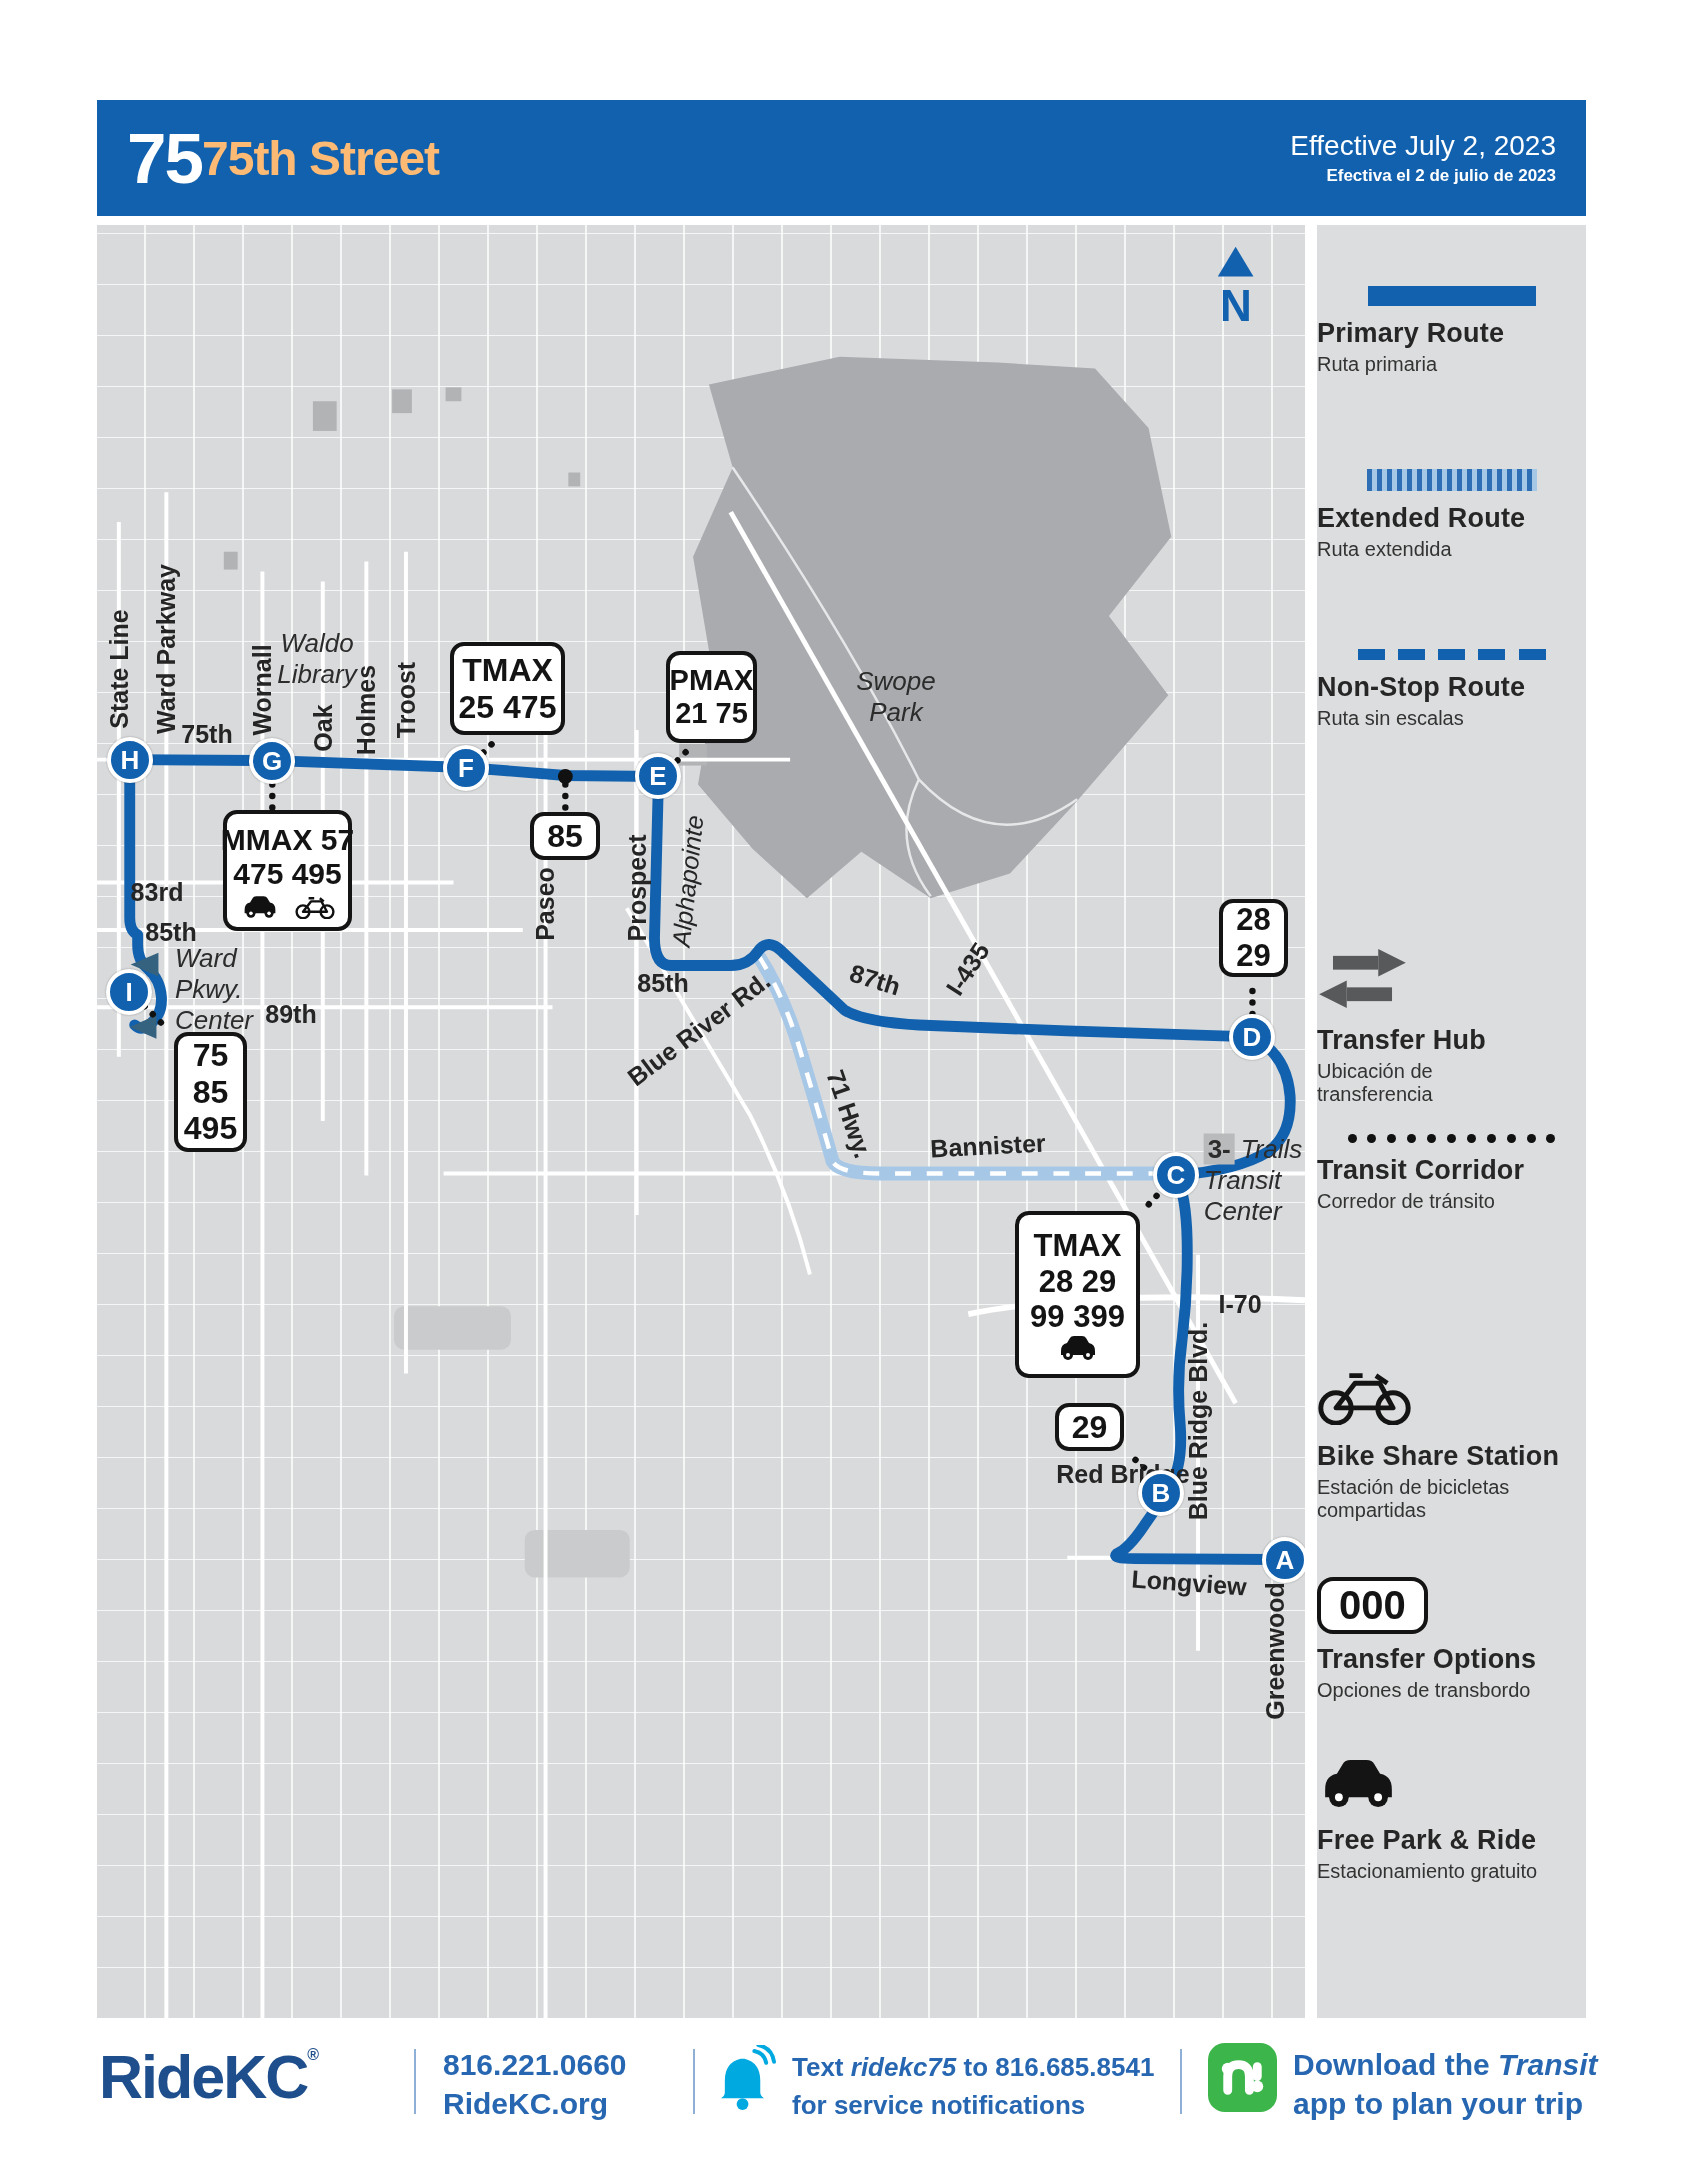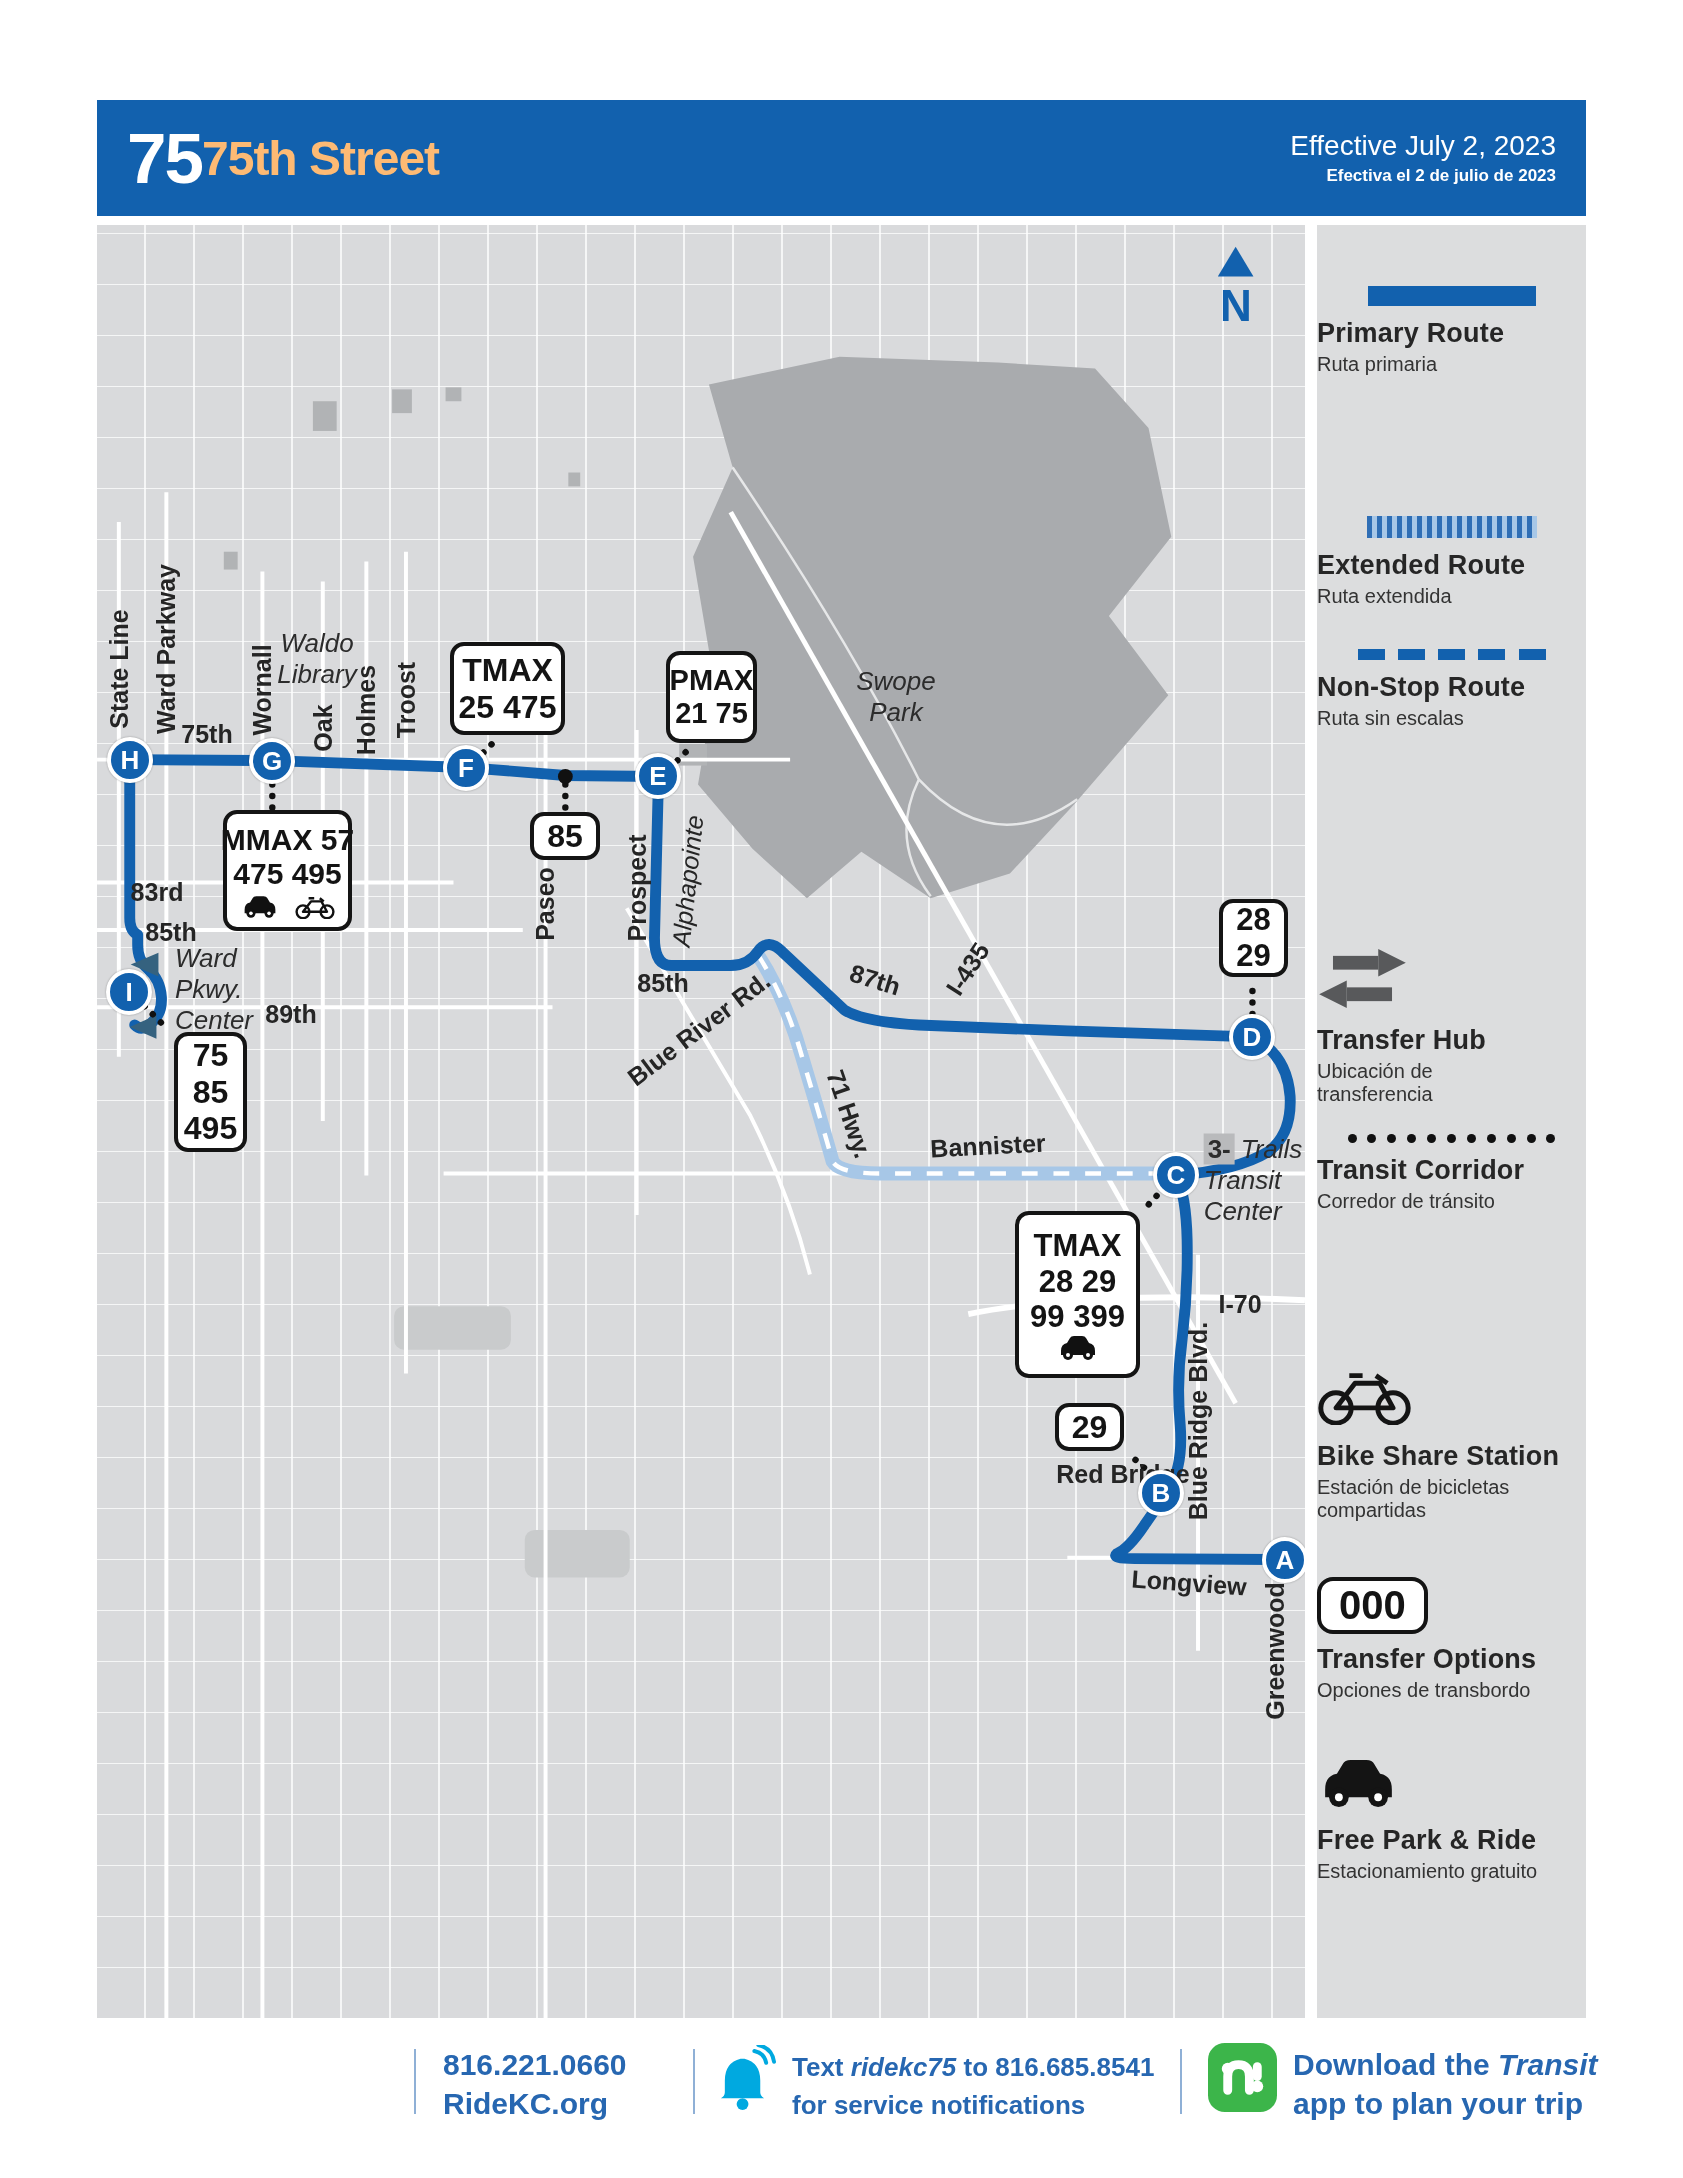--- a/index.html
+++ b/index.html
@@ -258,21 +258,21 @@
   </div>
 
   <div id="legend">
 
     <div class="leg-item" style="top:61px;">
       <div class="sw sw-primary"></div>
       <div class="leg-title">Primary Route</div>
       <div class="leg-sub">Ruta primaria</div>
     </div>
 
-    <div class="leg-item" style="top:244px;margin-top:47px;">
+    <div class="leg-item" style="top:244px;">
       <div class="sw sw-extended"></div>
       <div class="leg-title">Extended Route</div>
       <div class="leg-sub">Ruta extendida</div>
     </div>
 
     <div class="leg-item" style="top:424px;">
       <div class="sw sw-nonstop">
           <span></span>
           <span></span>
           <span></span>
@@ -338,20 +338,21 @@
         <circle cx="11" cy="20" r="5" fill="#141414"></circle>
           <circle cx="31" cy="20" r="5" fill="#141414"></circle>
         <circle cx="11" cy="20" r="2" fill="#fff"></circle>
           <circle cx="31" cy="20" r="2" fill="#fff"></circle>
       </svg>
       <div class="leg-title">Free Park &amp; Ride</div>
       <div class="leg-sub">Estacionamiento gratuito</div>
     </div>
   </div>
 
+  <div class="brand"><span>RideKC</span><sup>®</sup></div>
 
   <div class="fdiv" style="left:414px;"></div>
   <div class="fblock" style="left:443px;top:2045px;">
     <div class="fl">816.221.0660</div>
     <div class="fl">RideKC.org</div>
   </div>
 
   <div class="fdiv" style="left:693px;"></div>
   <svg style="position:absolute;left:715px;top:2045px;" width="61" height="67" viewBox="0 0 62 68">
     <path d="M26 14 Q10 18 10 36 L10 48 Q10 52 6 54 L50 54 Q46 52 46 48 L46 36 Q46 18 30 14 Z" fill="#00a9e0"></path>

